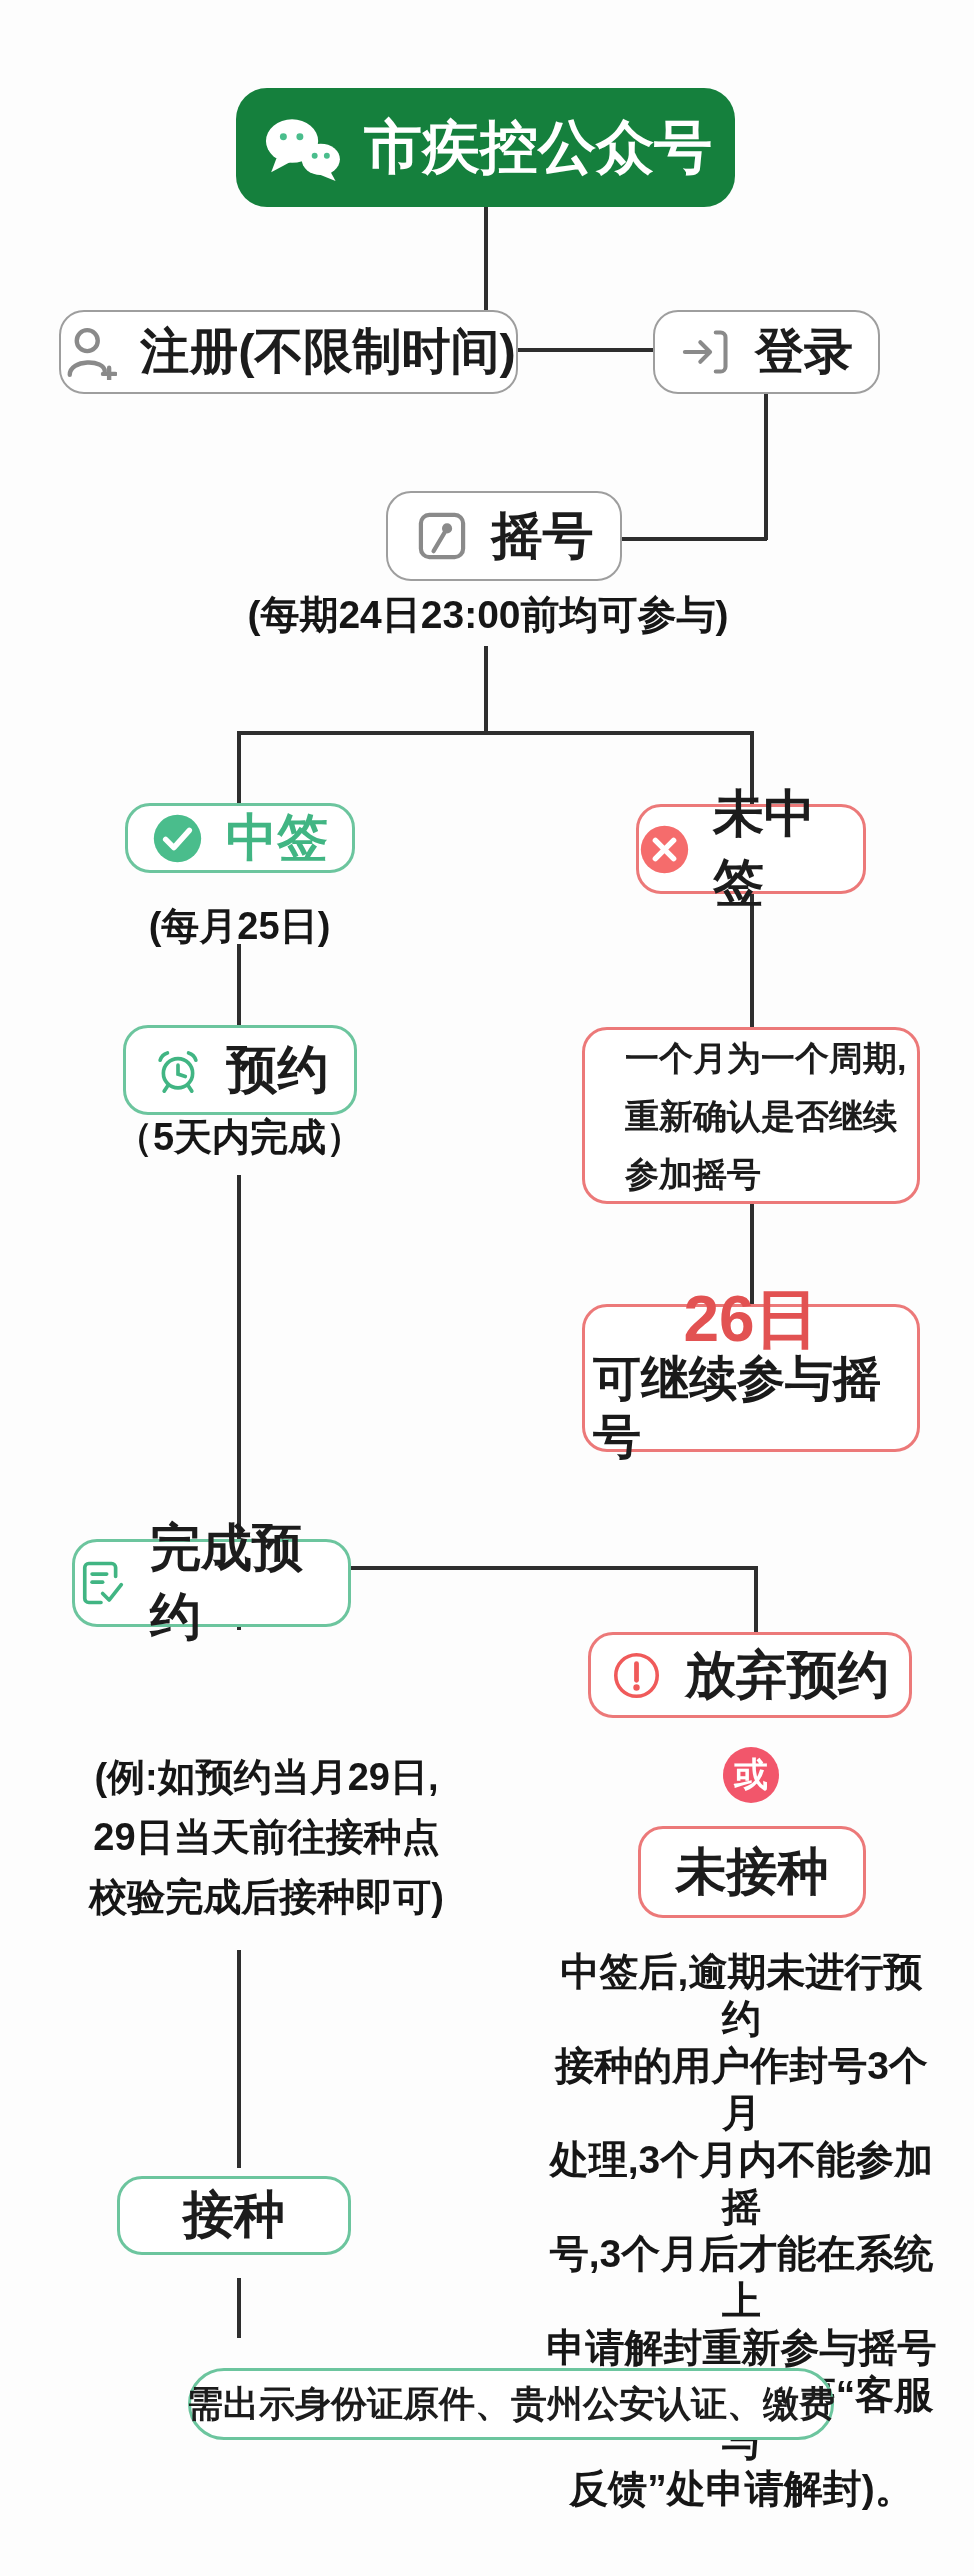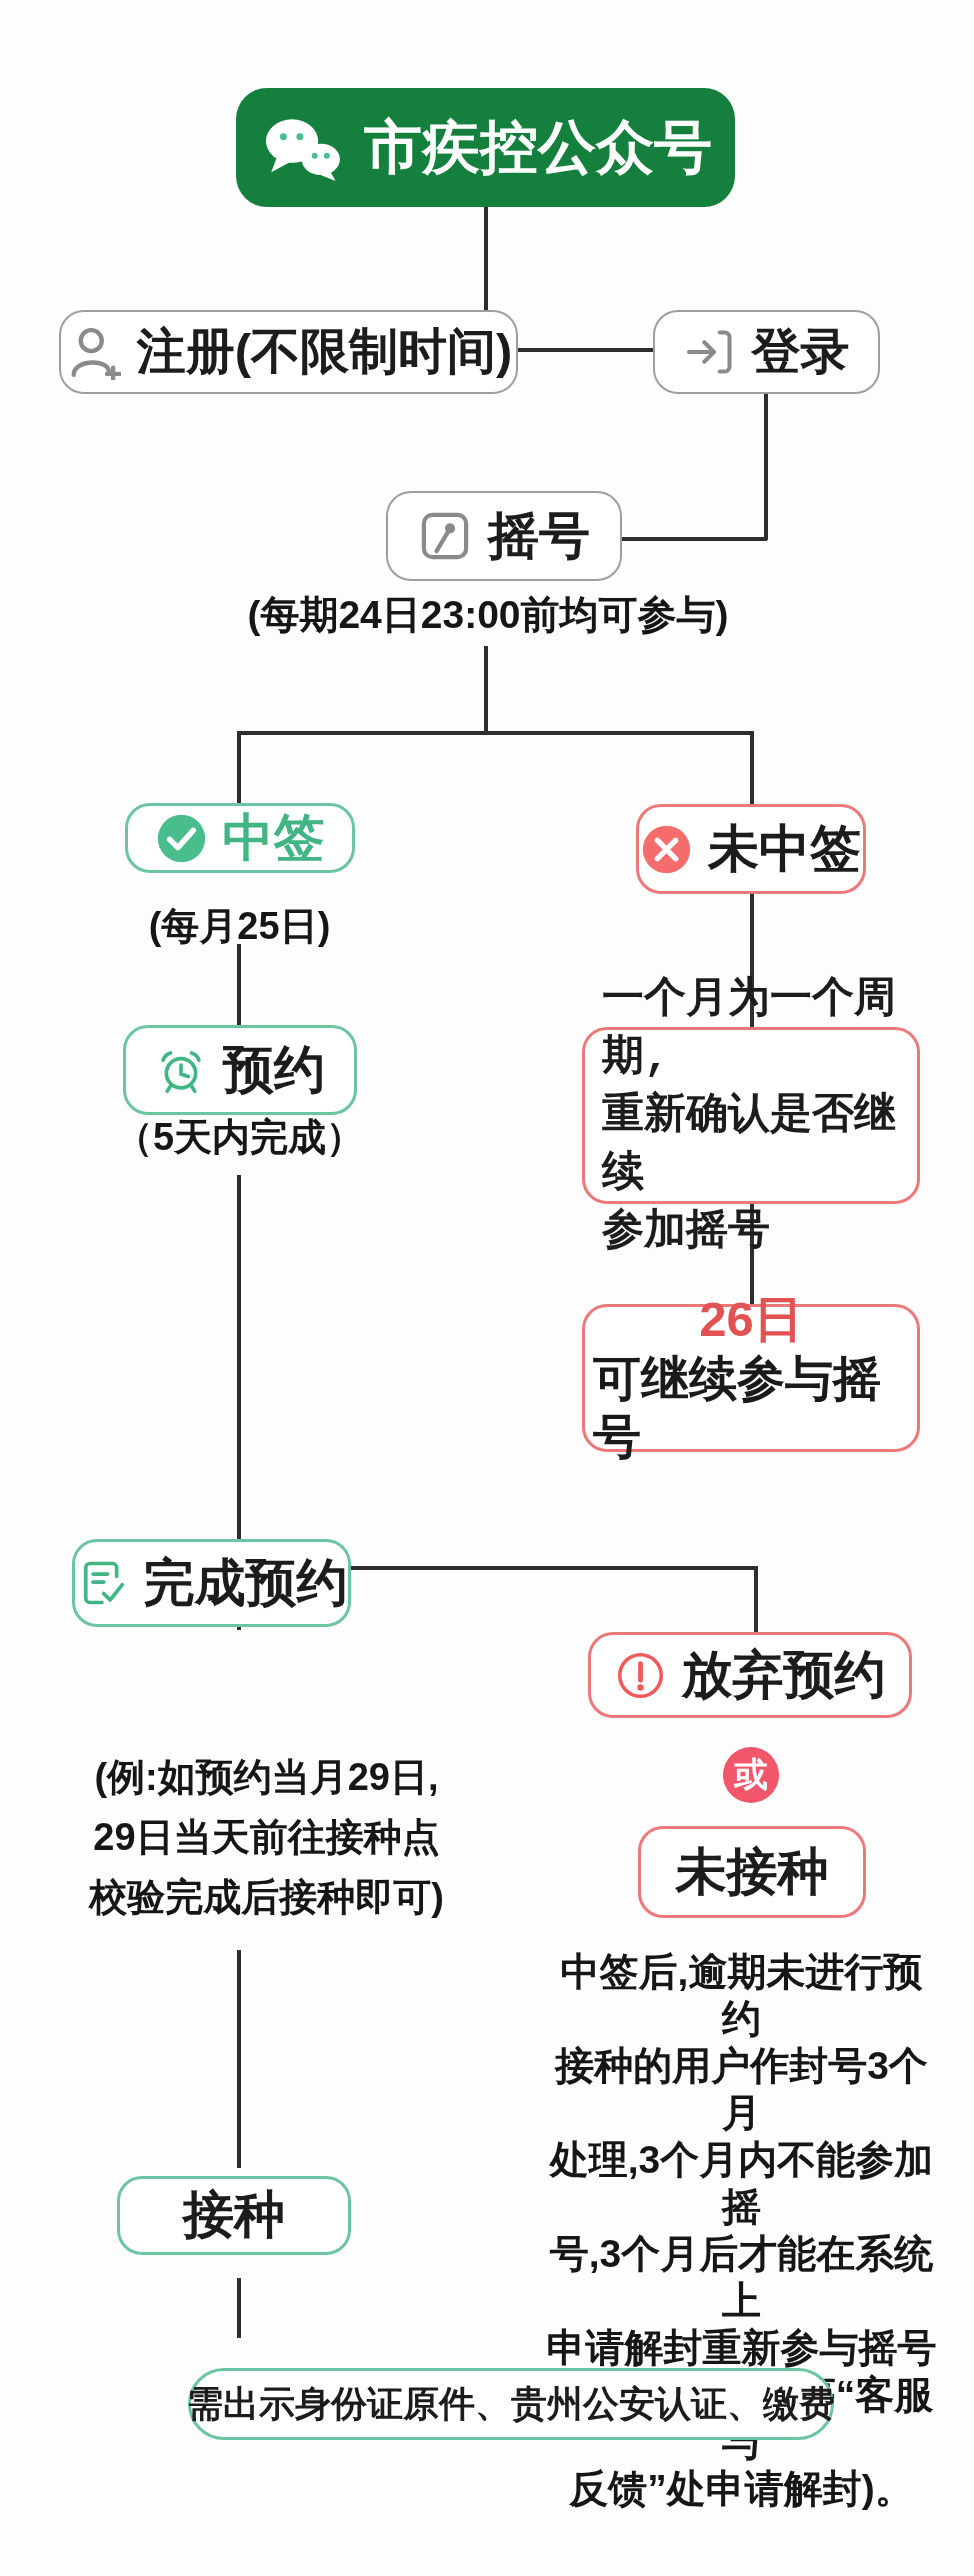--- a/index.html
+++ b/index.html
@@ -4,21 +4,21 @@
 <style>
   html,body{margin:0;padding:0;}
   body{
     width:975px;height:2576px;position:relative;background:#fdfdfd;
     font-family:"Liberation Sans","DejaVu Sans",sans-serif;color:#1c1c1c;
     overflow:hidden;
   }
   .line{position:absolute;background:#2e2e2e;}
   .box{
     position:absolute;background:#fff;border:3.6px solid #6cc59e;border-radius:25px;
-    display:flex;align-items:center;justify-content:center;gap:16px;
+    display:flex;align-items:center;justify-content:center;gap:23px;
     font-weight:700;font-size:51px;color:#1c1c1c;box-sizing:border-box;
   }
   .box.gray{border:2.7px solid #9e9e9e;}
   .box.red{border-color:#ec7979;}
   .header{
     position:absolute;left:236px;top:88px;width:499px;height:119px;
     background:#15803d;border-radius:31px;display:flex;align-items:center;
     justify-content:center;gap:18px;color:#fff;font-weight:700;font-size:58px;
   }
   .caption{
@@ -30,23 +30,23 @@
     text-align:center;
   }
   .icon{display:flex;align-items:center;justify-content:center;}
   .green-text{color:#41b583;}
   .or-circle{
     position:absolute;left:723px;top:1747px;width:56px;height:56px;border-radius:50%;
     background:#f2566b;color:#fff;display:flex;align-items:center;justify-content:center;
     font-weight:700;font-size:34px;
   }
   .day26{flex-direction:column;gap:1.8px;}
-  .day26 .date{color:#e25252;font-size:49px;line-height:58px;}
+  .day26 .date{color:#e25252;font-size:64px;line-height:58px;}
   .day26 .lbl{color:#1a1a1a;font-size:48px;line-height:58px;margin-left:8px;}
-  .cycle-box{justify-content:flex-start;padding-left:17px;font-size:42px;line-height:58px;text-align:left;white-space:pre-line;font-family:Liberation Mono, monospace;}
+  .cycle-box{justify-content:flex-start;padding-left:40px;font-size:34px;line-height:58px;text-align:left;white-space:pre-line;}
   .bar{font-size:36px;border-radius:42px;white-space:nowrap;}
 </style>
 </head>
 <body>
 
 <div class="line" style="left:484px;top:207px;width:3.6px;height:104px"></div>
 <div class="line" style="left:517px;top:348px;width:136px;height:3.6px"></div>
 <div class="line" style="left:764px;top:394px;width:3.6px;height:146px"></div>
 <div class="line" style="left:622px;top:537px;width:145px;height:3.6px"></div>
 <div class="line" style="left:484px;top:646px;width:3.6px;height:88px"></div>

